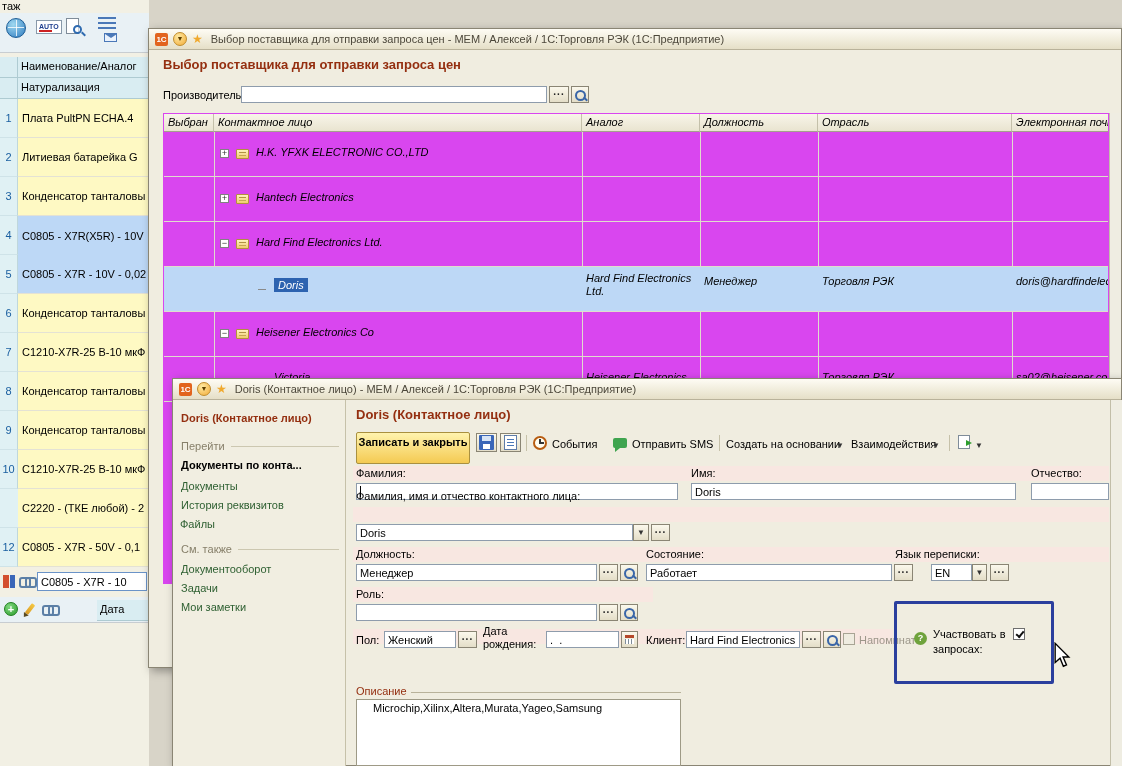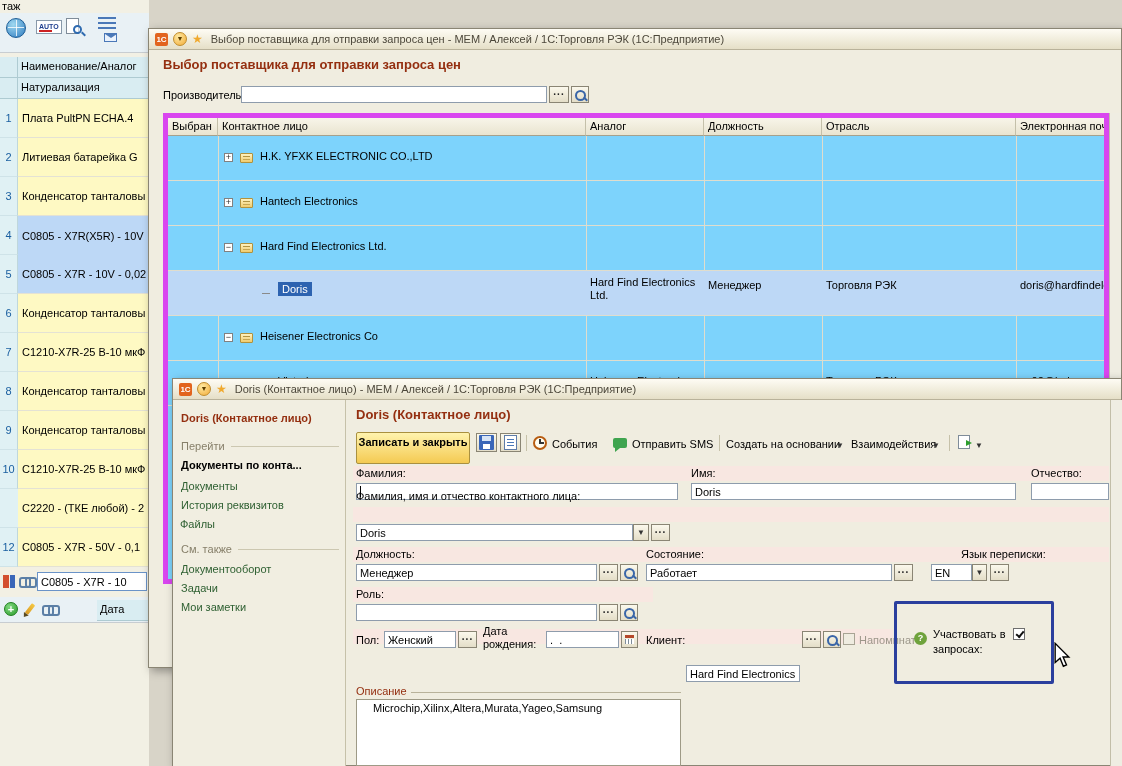--- a/index.html
+++ b/index.html
@@ -25,21 +25,21 @@
 
   
   .magbtn{position:absolute;width:18px;height:17px;background:linear-gradient(#FBF8EC,#E4DEC8);border:1px solid #8A8574;}
   .magbtn::before{content:"";position:absolute;left:3px;top:3px;width:7px;height:7px;border:2px solid #3A66A8;border-radius:50%;}
   .magbtn::after{content:"";position:absolute;left:11px;top:11px;width:5px;height:2px;background:#3A66A8;transform:rotate(45deg);}
   .calbtn{position:absolute;width:17px;height:17px;background:linear-gradient(#FBF8EC,#E4DEC8);border:1px solid #8A8574;}
   .calbtn::before{content:"";position:absolute;left:3px;top:3px;right:3px;height:3px;background:#B5482A;}
   .calbtn::after{content:"";position:absolute;left:3px;top:7px;right:3px;bottom:3px;background:repeating-linear-gradient(90deg,#7F8C99 0 1px,#fff 1px 3px);}
 
   
-  .tbl{position:absolute;background:#7dd3fc;border:5px solid #d946ef;overflow:hidden;}
+  .tbl{position:absolute;background:#d946ef;border:1px solid #d946ef;overflow:hidden;font-style:italic;}
   .th{position:absolute;top:0;height:18px;background:linear-gradient(#F8F5E9,#E9E4D0);border-right:1px solid #C4C0AA;border-bottom:1px solid #A5A18C;padding:2px 4px;white-space:nowrap;overflow:hidden;}
   .vline{position:absolute;width:1px;background:#E0DDCD;}
   .trow{position:absolute;left:0;width:100%;height:45px;border-bottom:1px solid #E0DDCD;}
   .sel{background:#BDD8F6;}
   .chip{position:absolute;background:#2D63B0;color:#fff;padding:1px 4px;}
   .tgl{position:absolute;width:9px;height:9px;border:1px solid #818181;background:#fff;font-size:9px;line-height:7px;text-align:center;color:#333;}
   .card{position:absolute;width:13px;height:10px;background:linear-gradient(#FFF2C0,#F0CC6E);border:1px solid #B3923B;border-radius:1px;}
   .card::after{content:"";position:absolute;left:2px;top:2px;right:2px;border-top:1px solid rgba(160,127,42,.8);box-shadow:0 3px 0 rgba(160,127,42,.55);}
   .dash{position:absolute;width:8px;height:1px;background:#8A8A8A;}
   .gutter{position:absolute;background:#EFEDE2;border-left:1px solid #C2BEA8;}
@@ -306,21 +306,21 @@
     <input class="inp" style="left: 518px; top: 104px; width: 325px; height: 17px;" value="Doris">
     <input class="inp" style="left: 858px; top: 104px; width: 78px; height: 17px;" value="">
 
     <div class="lbl" style="left:183px;top:111px;">Фамилия, имя и отчество контактного лица:</div>
     <input class="inp" style="left: 183px; top: 145px; width: 277px; height: 17px;" value="Doris">
     <div class="btn arrglyph" style="left:460px;top:145px;width:16px;height:17px;">▼</div>
     <div class="btn dots" style="left:478px;top:145px;width:19px;height:17px;">...</div>
 
     <div class="lbl" style="left:183px;top:169px;">Должность:</div>
     <div class="lbl" style="left:473px;top:169px;">Состояние:</div>
-    <div class="lbl" style="left:788px;top:169px;">Язык переписки:</div>
+    <div class="lbl" style="left:722px;top:169px;">Язык переписки:</div>
     <input class="inp" style="left: 183px; top: 185px; width: 241px; height: 17px;" value="Менеджер">
     <div class="btn dots" style="left:426px;top:185px;width:19px;height:17px;">...</div>
     <div class="magbtn" style="left:447px;top:185px;"></div>
     <input class="inp" style="left: 473px; top: 185px; width: 246px; height: 17px;" value="Работает">
     <div class="btn dots" style="left:721px;top:185px;width:19px;height:17px;">...</div>
     <input class="inp" style="left: 758px; top: 185px; width: 41px; height: 17px;" value="EN">
     <div class="btn arrglyph" style="left:799px;top:185px;width:15px;height:17px;">▼</div>
     <div class="btn dots" style="left:817px;top:185px;width:19px;height:17px;">...</div>
 
     <div class="lbl" style="left:183px;top:209px;">Роль:</div>
@@ -329,21 +329,21 @@
     <div class="magbtn" style="left:447px;top:225px;"></div>
 
     <div class="lbl" style="left:183px;top:255px;">Пол:</div>
     <input class="inp" style="left: 211px; top: 252px; width: 72px; height: 17px;" value="Женский">
     <div class="btn dots" style="left:285px;top:252px;width:19px;height:17px;">...</div>
     <div class="lbl" style="left:310px;top:246px;">Дата</div>
     <div class="lbl" style="left:310px;top:259px;">рождения:</div>
     <input class="inp" style="left: 373px; top: 252px; width: 73px; height: 17px;" value=".  .">
     <div class="calbtn" style="left:448px;top:252px;"></div>
     <div class="lbl" style="left:473px;top:255px;">Клиент:</div>
-    <input class="inp" style="left: 513px; top: 252px; width: 114px; height: 17px; margin-top: 34px;" value="Hard Find Electronics">
+    <input class="inp" style="left: 513px; top: 252px; width: 114px; height: 17px;" value="Hard Find Electronics">
     <div class="btn dots" style="left:629px;top:252px;width:19px;height:17px;">...</div>
     <div class="magbtn" style="left:650px;top:252px;"></div>
     <span class="chk disabled" style="left:670px;top:254px;"></span>
     <div class="lbl" style="left:686px;top:255px;color:#9C978A;">Напоминать</div>
     <span class="help" style="left:741px;top:253px;">?</span>
     <div class="lbl" style="left:760px;top:249px;">Участвовать в</div>
     <div class="lbl" style="left:760px;top:264px;">запросах:</div>
     <span class="chk checked" style="left:840px;top:249px;"></span>
 
     <div class="anno" style="left:721px;top:222px;width:160px;height:83px;"></div>

